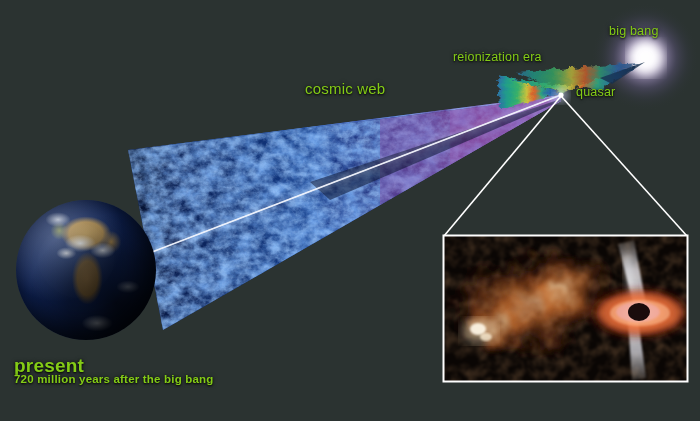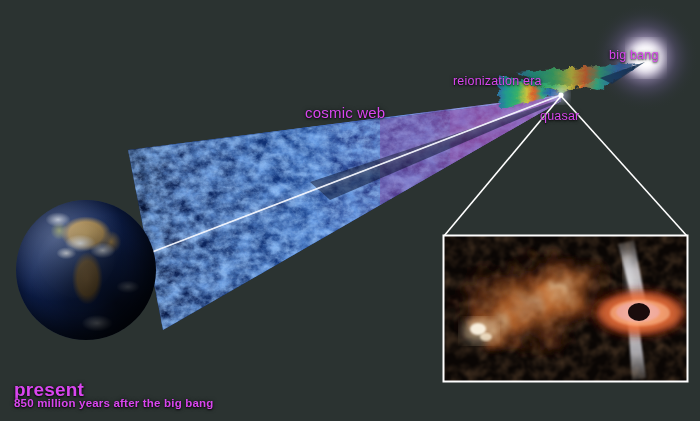--- a/index.html
+++ b/index.html
@@ -2,29 +2,28 @@
 <html><head>
 <meta charset="utf-8">
 <style>
   html,body{margin:0;padding:0;background:#2b3331;}
   body{font-family:"Liberation Sans", sans-serif;}
   #stage{
     position:relative;width:700px;height:421px;overflow:hidden;
     background:#2b3331;
   }
   .lbl{
-    position:absolute;color:#d946ef;white-space:nowrap;
+    position:absolute;color:#84cc16;white-space:nowrap;
     letter-spacing:.2px;
     text-shadow:0 1px 2px rgba(0,0,0,.85), 0 0 4px rgba(0,0,0,.6);
     pointer-events:none;
-    margin-top:24px;
   }
   #lbl-cosmic-web{left:305px;top:80px;font-size:15px;}
   #lbl-reionization{left:453px;top:50px;font-size:12.5px;}
-  #lbl-quasar{left:540px;top:85px;font-size:12.5px;}
+  #lbl-quasar{left:576px;top:85px;font-size:12.5px;}
   #lbl-bigbang{left:609px;top:24px;font-size:12.5px;}
   #lbl-present{left:14px;top:355px;font-size:19px;font-weight:600;}
   #lbl-present-sub{left:14px;top:373px;font-size:11.5px;font-weight:600;}
 
   .svgfull{position:absolute;left:0;top:0;width:700px;height:421px;}
 
   
   #earth{
     position:absolute;left:16px;top:200px;width:140px;height:140px;
     border-radius:50%;
@@ -289,15 +288,15 @@
     </g>
 
     <rect x="443.5" y="235.5" width="244" height="146" fill="none" stroke="#ffffff" stroke-width="2"></rect>
   </svg>
 
   <div class="lbl" id="lbl-reionization">reionization era</div>
   <div class="lbl" id="lbl-cosmic-web">cosmic web</div>
   <div class="lbl" id="lbl-quasar">quasar</div>
   <div class="lbl" id="lbl-bigbang">big bang</div>
   <div class="lbl" id="lbl-present">present</div>
-  <div class="lbl" id="lbl-present-sub">850 million years after the big bang</div>
+  <div class="lbl" id="lbl-present-sub">720 million years after the big bang</div>
 
 </div>
 
 </body></html>

